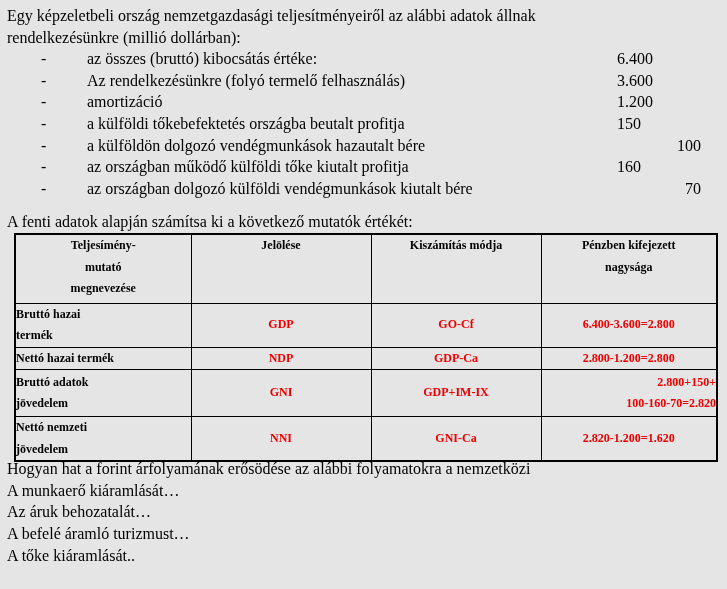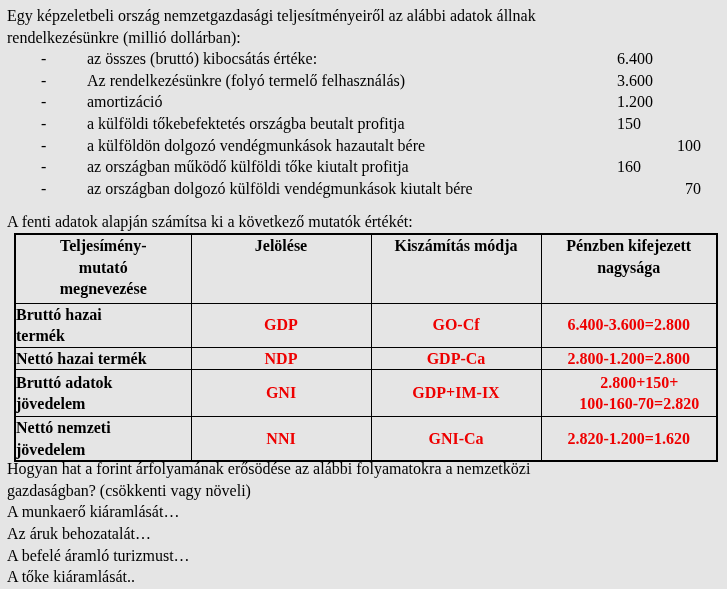--- a/index.html
+++ b/index.html
@@ -63,21 +63,21 @@
   }
   table.indicators {
     position: absolute;
     left: 14px;
     top: 233px;
     width: 702px;
     border-collapse: collapse;
     table-layout: fixed;
     border: 2px solid #000000;
     font-weight: bold;
-    font-size: 16px;
+    font-size: 12px;
     line-height: 21.5px;
   }
   table.indicators td {
     border: 1.5px solid #000000;
     padding: 0;
     overflow: hidden;
   }
   td.th-cell {
     text-align: center;
     vertical-align: top;
@@ -97,21 +97,21 @@
     vertical-align: middle;
     color: #ee0000;
   }
   td.amount-cell {
     text-align: center;
     vertical-align: middle;
     color: #ee0000;
     white-space: pre-line;
   }
   td.amount-cell.align-left {
-    text-align: center;
+    text-align: right;
     padding-left: 21px;
   }
   .questions {
     position: absolute;
     left: 7px;
     top: 458px;
     width: 715px;
   }
   .q-line {
     height: 21.7px;
@@ -211,20 +211,19 @@
 jövedelem</td>
         <td class="sym-cell">NNI</td>
         <td class="formula-cell">GNI-Ca</td>
         <td class="amount-cell">2.820-1.200=1.620</td>
       </tr>
     </tbody>
   </table>
 
   <div class="questions">
     <div class="q-line">Hogyan hat a forint árfolyamának erősödése az alábbi folyamatokra a nemzetközi</div>
-    <div class="q-line">gazdaságban? (csökkenti vagy növeli)</div>
     <div class="q-line">A munkaerő kiáramlását…</div>
     <div class="q-line">Az áruk behozatalát…</div>
     <div class="q-line">A befelé áramló turizmust…</div>
     <div class="q-line">A tőke kiáramlását..</div>
   </div>
 
 </div>
 
 </body></html>

